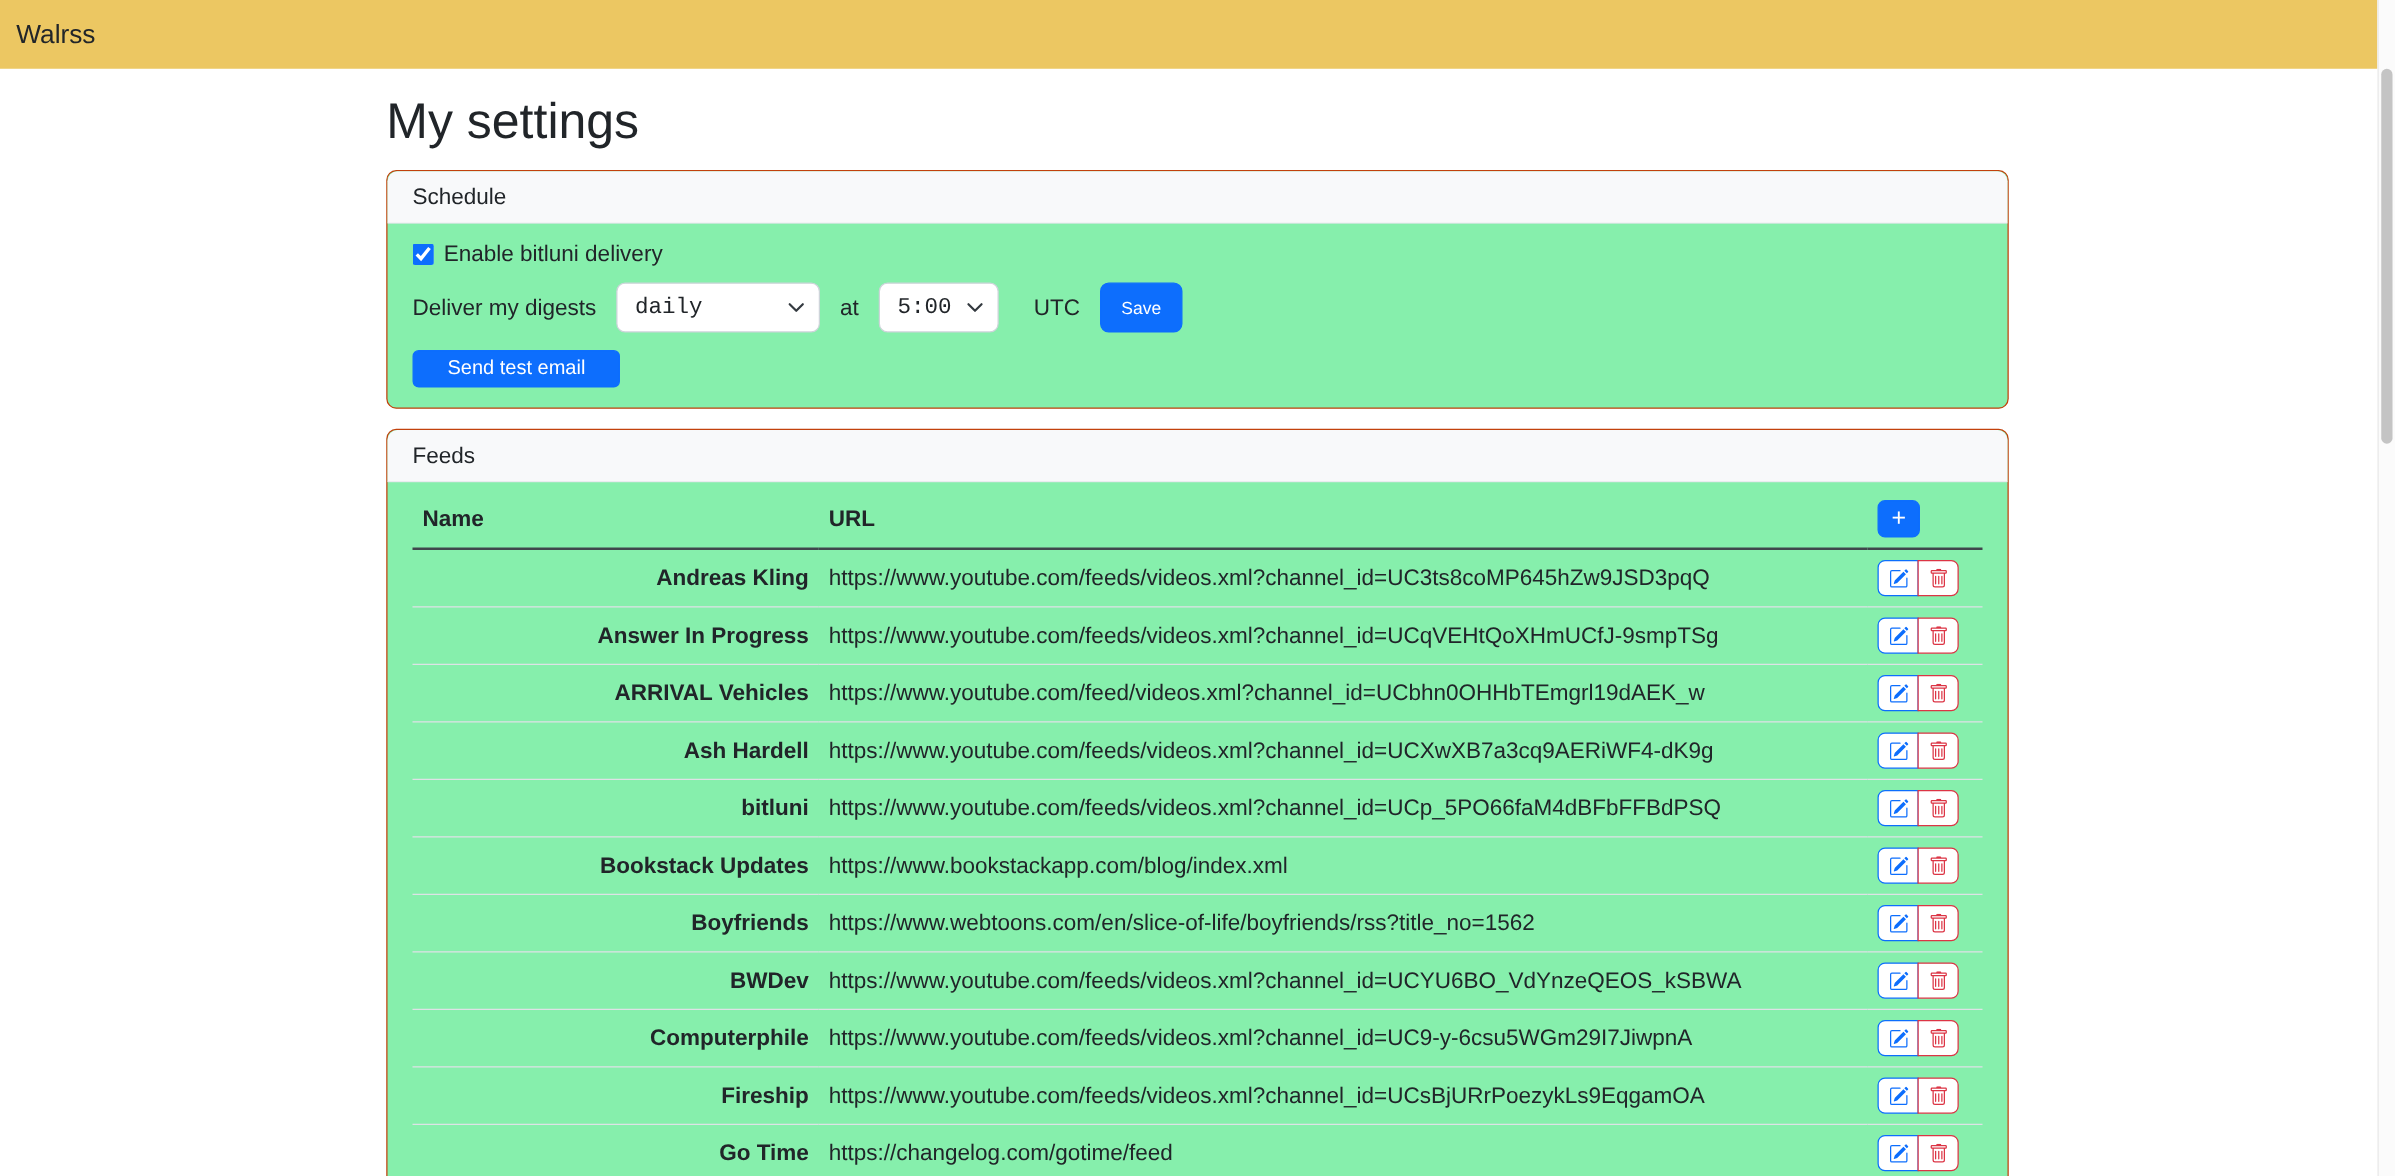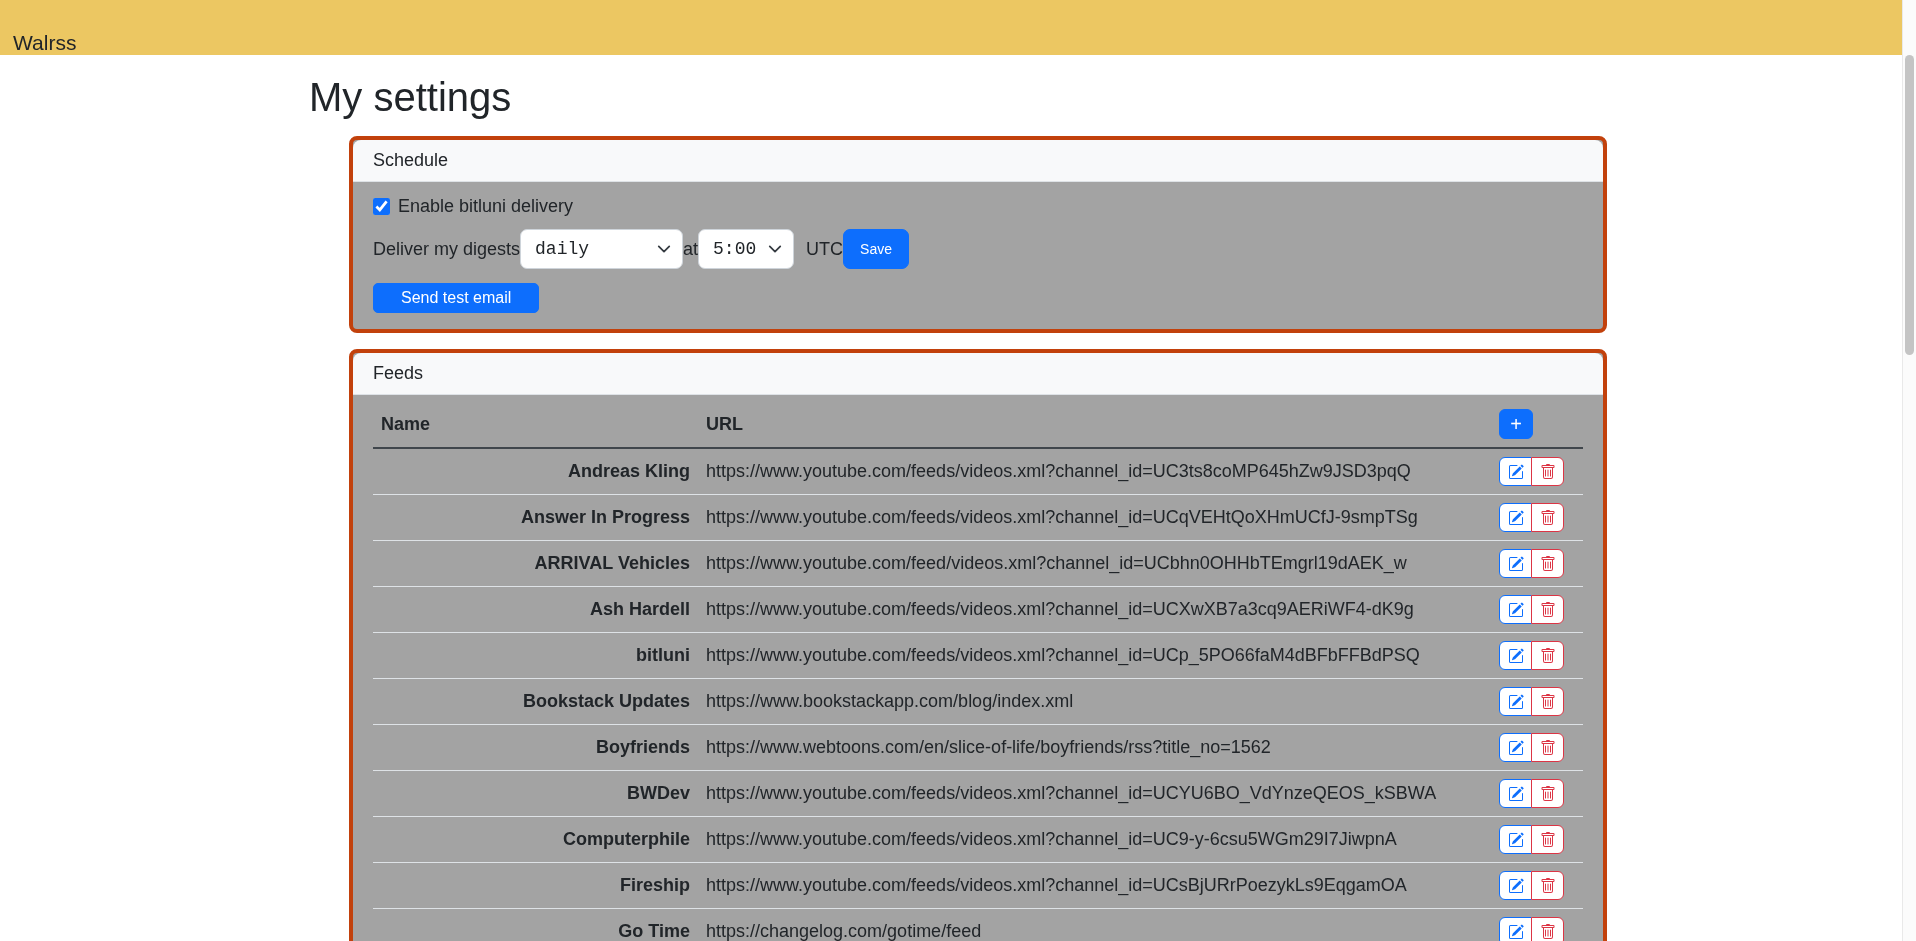--- a/index.html
+++ b/index.html
@@ -11,21 +11,21 @@
     color: #212529;
     font-family: "Liberation Sans", sans-serif;
     font-size: 18px;
   }
 
   
   .navbar {
     position: absolute; top: 0; left: 0;
     width: 1902px; height: 55px;
     background: #ecc762;
-    display: flex; align-items: flex-end;
+    display: flex; align-items: center;
     padding-left: 13px;
   }
   .navbar-brand { font-size: 21px; color: #212529; }
 
   
   .scrollbar-track {
     position: absolute; top: 0; right: 0;
     width: 14px; height: 941px;
     background: #fbfbfb;
     border-left: 1px solid #e9e9e9;
@@ -40,44 +40,43 @@
   .container {
     position: absolute; top: 55px; left: 309px;
     width: 1298px;
   }
   h1.page-title {
     margin: 18px 0 15px;
     font-size: 40px; font-weight: 500; line-height: 1.2;
   }
 
   .card {
-    background: #a3a3a3;
-    border: 4px solid #c2410c;
+    background: #86efac;
+    border: 1px solid #c2410c;
     border-radius: 8px;
-    margin-left: 40px;
   }
   .card + .card { margin-top: 16px; }
   .card-header {
     background: #f8f9fa;
     padding: 10px 20px;
     border-bottom: 1px solid #dee2e6;
     border-radius: 8px 8px 0 0;
     font-size: 18px;
   }
   .card-body { padding: 14px 20px 16px; }
 
   
   .check-row { display: flex; align-items: center; gap: 8px; }
   .check-row input[type=checkbox] {
     width: 17px; height: 17px;
     accent-color: #0d6efd;
   }
   .controls-row {
     display: flex; align-items: center;
-    margin-top: 12px;
+    gap: 16px; margin-top: 12px;
   }
   .select-wrap { position: relative; display: inline-block; }
   .select-wrap select {
     appearance: none; -webkit-appearance: none;
     height: 40px;
     padding: 7px 36px 7px 14px;
     font-size: 18px; font-family: Liberation Mono, monospace;
     color: #212529;
     background: #fff;
     border: 1px solid #ced4da;

